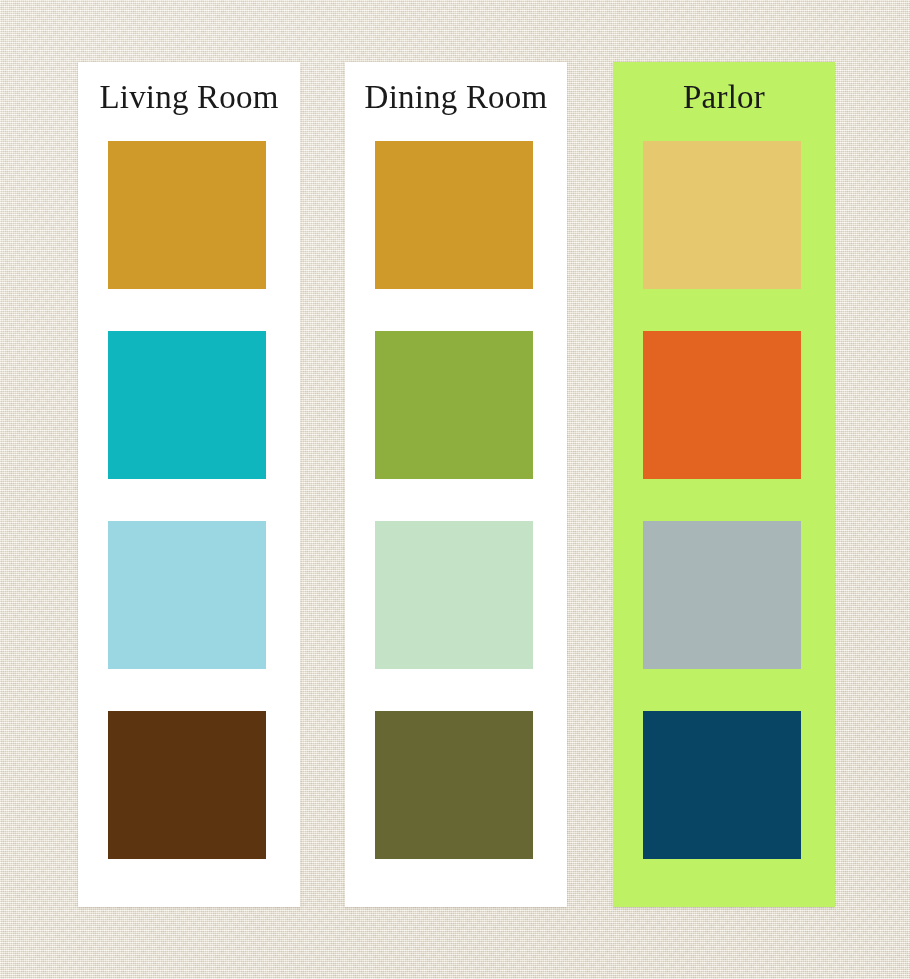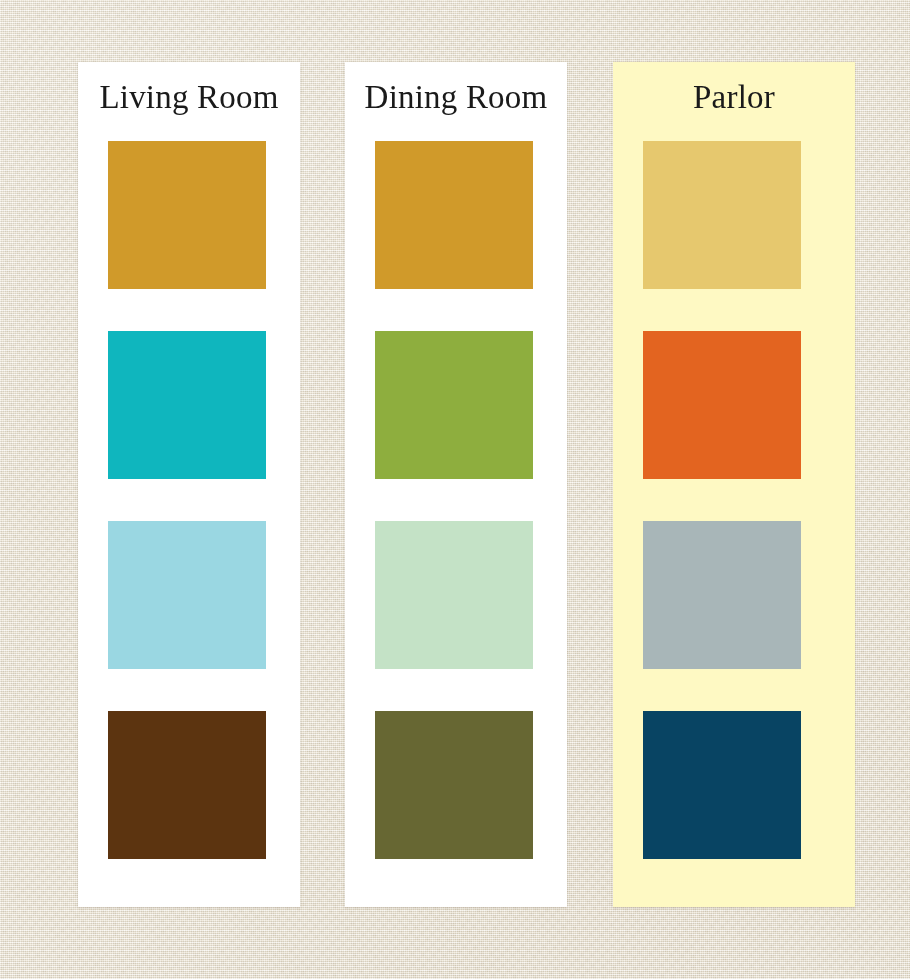--- a/index.html
+++ b/index.html
@@ -127,21 +127,21 @@
   <div class="palette-card" style="left: 345px; background-color: rgb(255, 255, 255);">
     <div class="card-title" style="color: rgb(26, 26, 26);">Dining Room</div>
     <div class="swatch-stack">
       <div class="swatch" style="background-color: rgb(208, 154, 42);"></div>
       <div class="swatch" style="background-color: rgb(142, 174, 62);"></div>
       <div class="swatch" style="background-color: rgb(196, 226, 198);"></div>
       <div class="swatch" style="background-color: rgb(103, 103, 51);"></div>
     </div>
   </div>
 
-  <div class="palette-card" style="left: 613px; background-color: #fef9c3; padding-left: 20px;">
+  <div class="palette-card" style="left: 613px; background-color: #bef264;">
     <div class="card-title" style="color: rgb(26, 26, 26);">Parlor</div>
     <div class="swatch-stack">
       <div class="swatch" style="background-color: rgb(230, 200, 110);"></div>
       <div class="swatch" style="background-color: rgb(227, 100, 32);"></div>
       <div class="swatch" style="background-color: rgb(168, 182, 184);"></div>
       <div class="swatch" style="background-color: rgb(8, 68, 99);"></div>
     </div>
   </div>
 
 </div>

